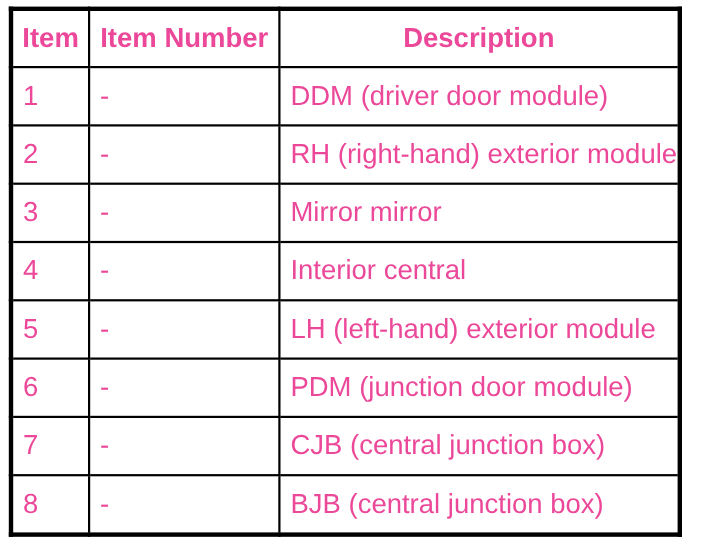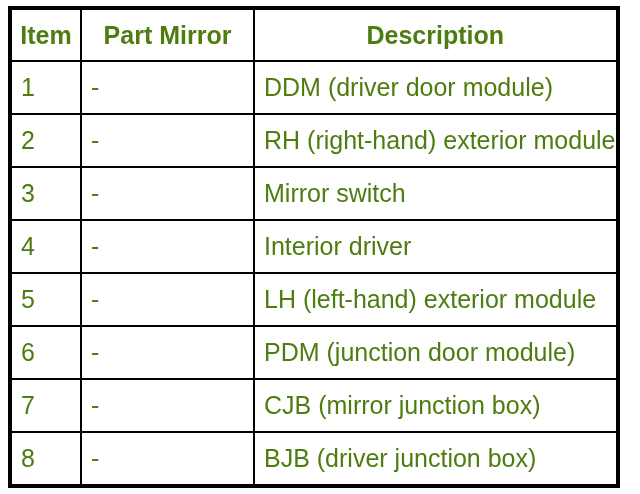--- a/index.html
+++ b/index.html
@@ -7,21 +7,21 @@
     padding: 0;
     background: #ffffff;
   }
   .page {
     position: relative;
     width: 640px;
     height: 490px;
     background: #ffffff;
     overflow: hidden;
     font-family: "Liberation Sans", "DejaVu Sans", sans-serif;
-    color: #4d7c0f;
+    color: #ec4899;
   }
   table.parts-table {
     position: absolute;
     left: 8px;
     top: 6px;
     border-collapse: collapse;
     table-layout: fixed;
     background: #ffffff;
     border: 4px solid #000000;
   }
@@ -56,67 +56,67 @@
 <div class="page">
   <table class="parts-table">
     <colgroup>
       <col class="col-item">
       <col class="col-part">
       <col class="col-desc">
     </colgroup>
     <thead>
       <tr>
         <th>Item</th>
-        <th>Part Mirror</th>
+        <th>Item Number</th>
         <th>Description</th>
       </tr>
     </thead>
     <tbody>
   <tr>
     <td>1</td>
     <td>-</td>
     <td>DDM (driver door module)</td>
   </tr>
 
   <tr>
     <td>2</td>
     <td>-</td>
     <td>RH (right-hand) exterior module</td>
   </tr>
 
   <tr>
     <td>3</td>
     <td>-</td>
-    <td>Mirror switch</td>
+    <td>Mirror mirror</td>
   </tr>
 
   <tr>
     <td>4</td>
     <td>-</td>
-    <td>Interior driver</td>
+    <td>Interior central</td>
   </tr>
 
   <tr>
     <td>5</td>
     <td>-</td>
     <td>LH (left-hand) exterior module</td>
   </tr>
 
   <tr>
     <td>6</td>
     <td>-</td>
     <td>PDM (junction door module)</td>
   </tr>
 
   <tr>
     <td>7</td>
     <td>-</td>
-    <td>CJB (mirror junction box)</td>
+    <td>CJB (central junction box)</td>
   </tr>
 
   <tr>
     <td>8</td>
     <td>-</td>
-    <td>BJB (driver junction box)</td>
+    <td>BJB (central junction box)</td>
   </tr>
 </tbody>
   </table>
 </div>
 
 </body></html>

